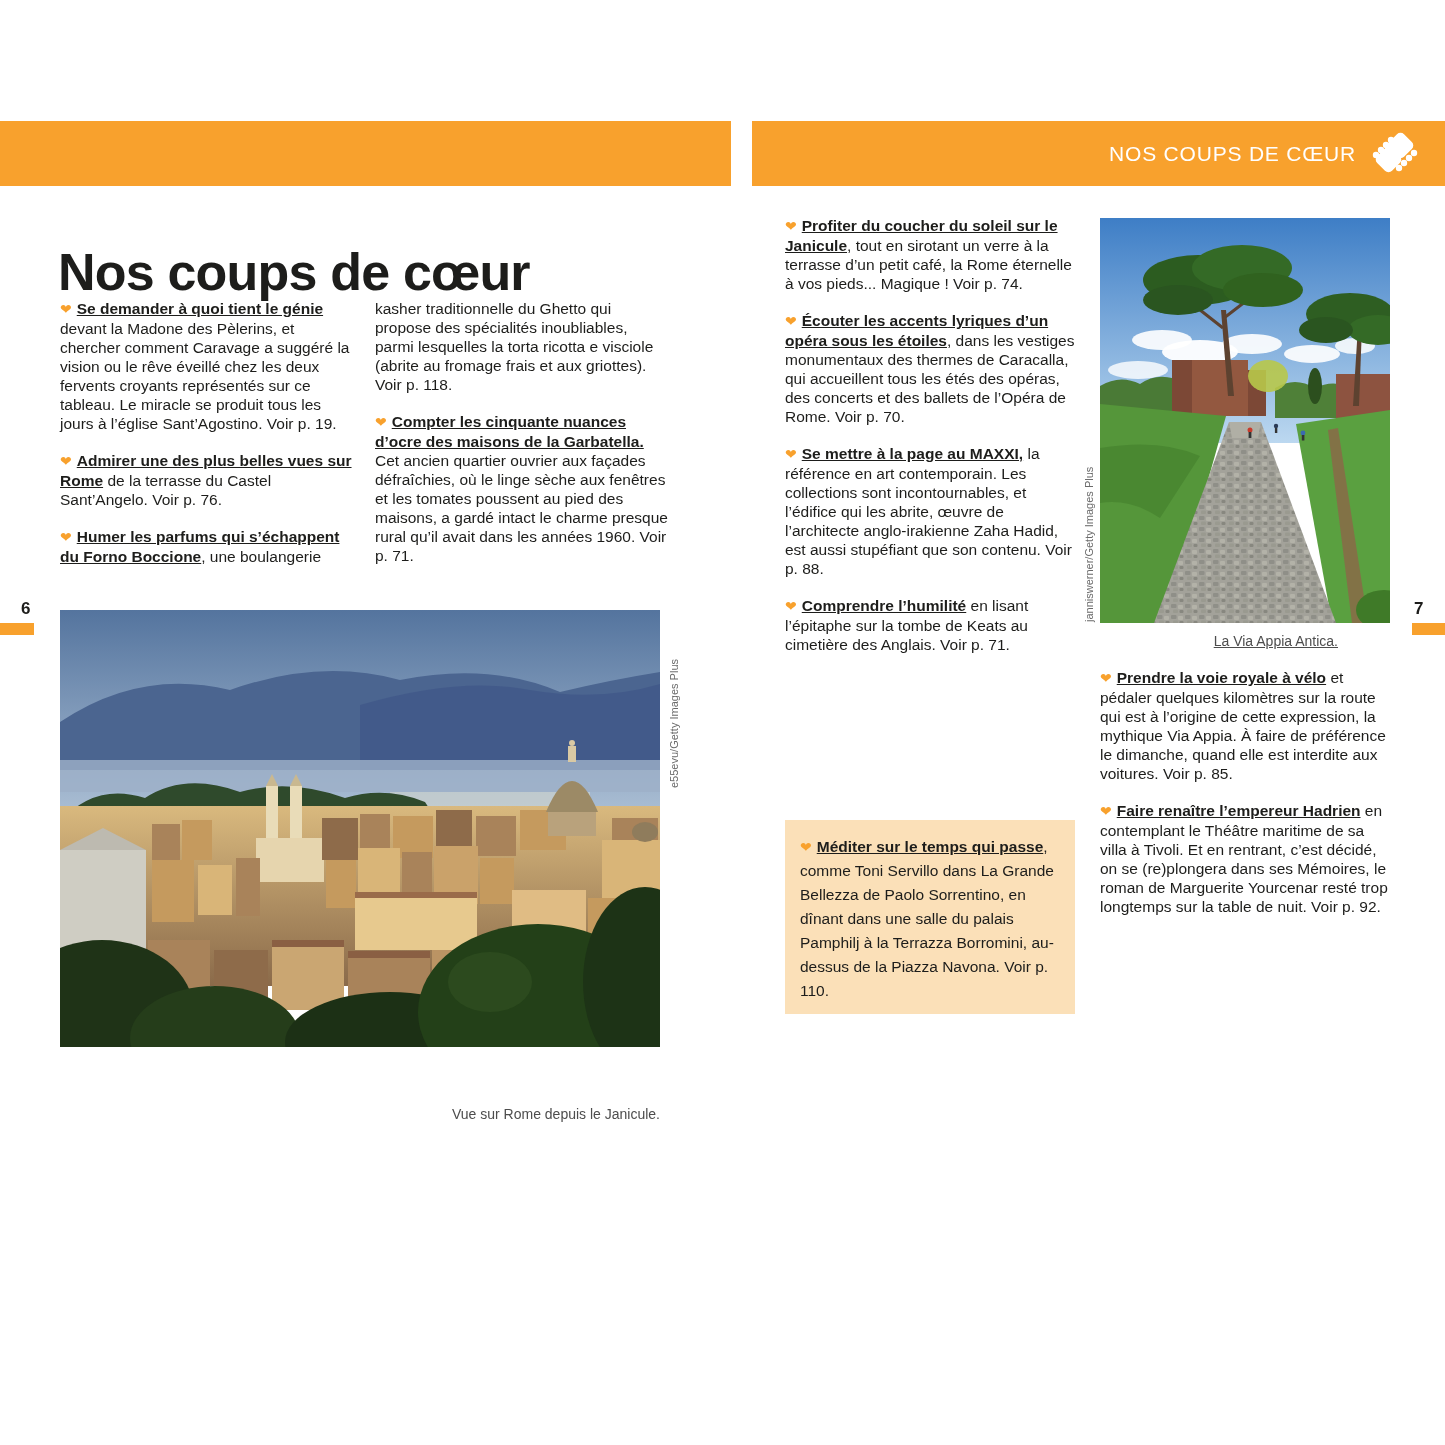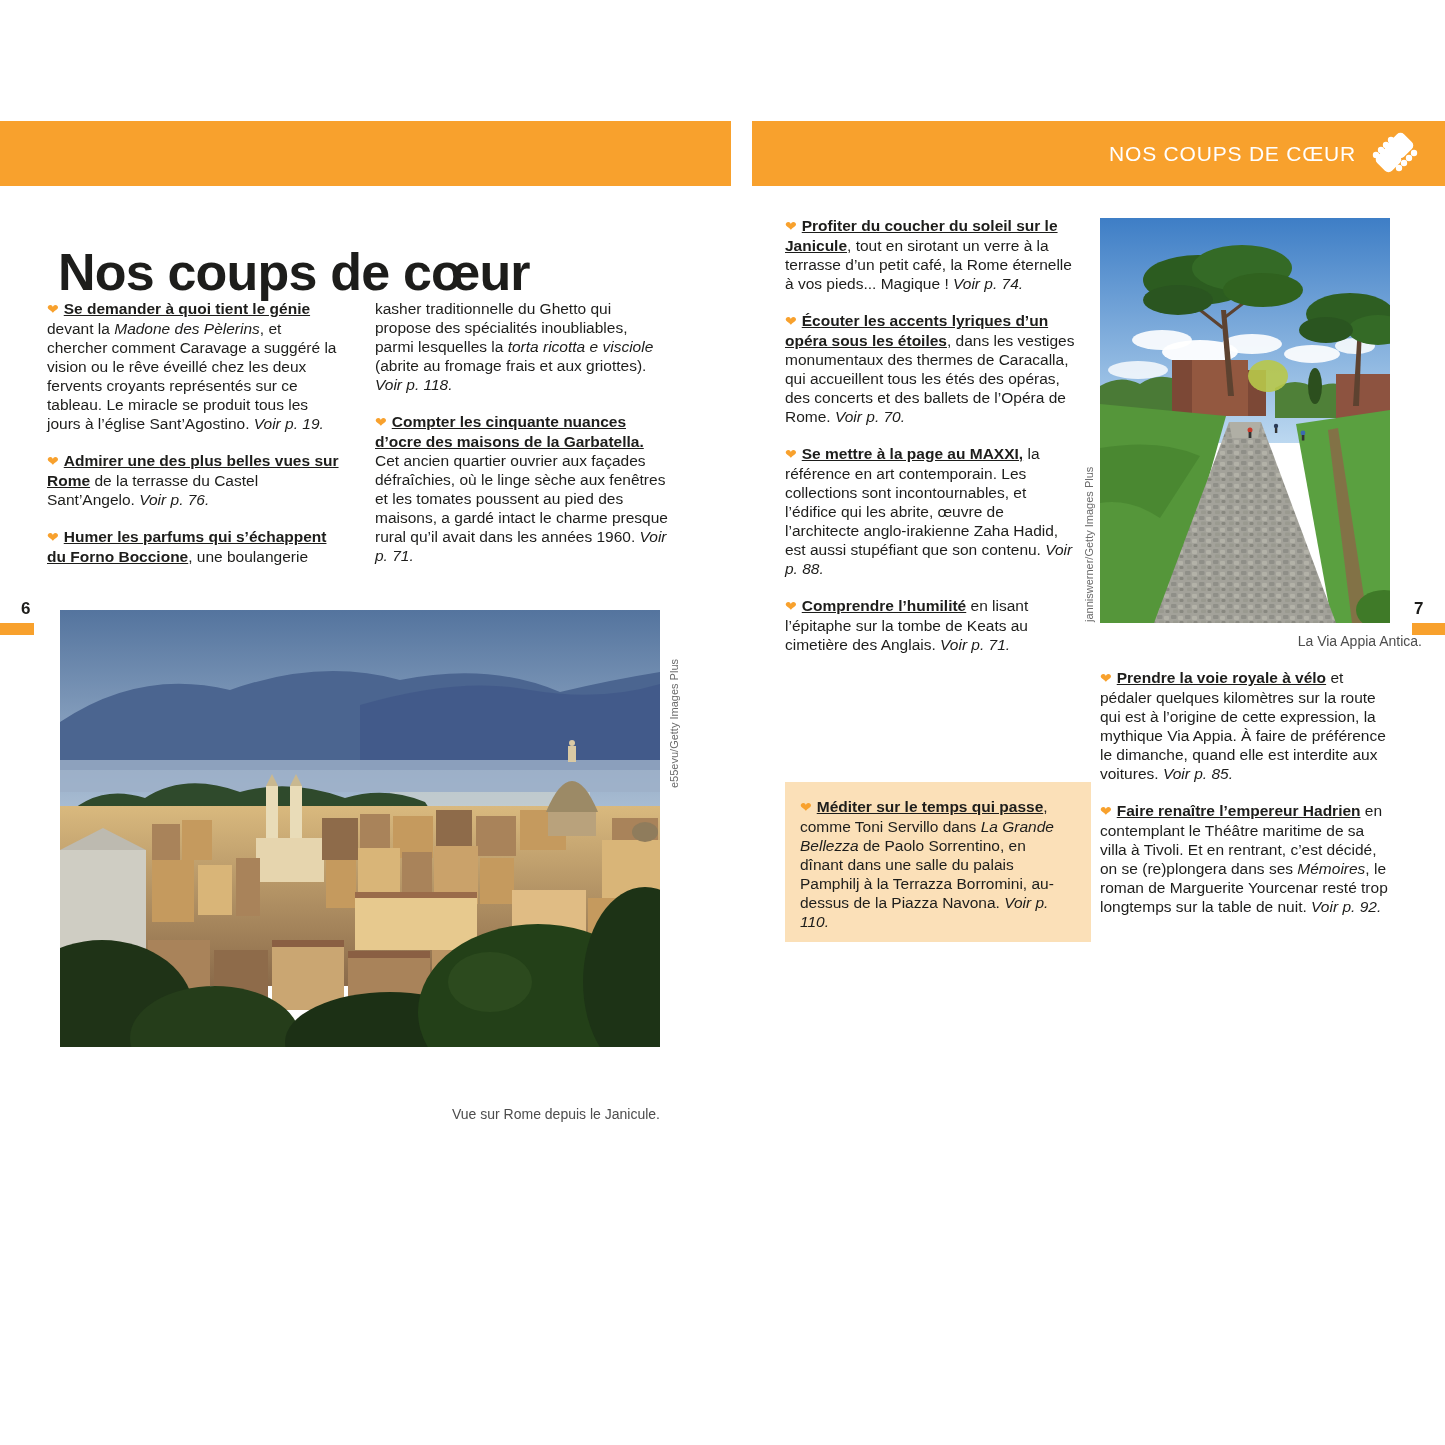--- a/index.html
+++ b/index.html
@@ -9,40 +9,40 @@
     -webkit-font-smoothing:antialiased;
   }
   .band{position:absolute;top:121px;height:65px;background:var(--accent,#F8A12D);}
   #band-left{left:0;width:731px;}
   #band-right{left:752px;right:0;display:flex;align-items:center;justify-content:flex-end;gap:13px;padding-right:24px;box-sizing:border-box;}
   .band-label{color:#fff;font-size:21px;letter-spacing:.8px;font-weight:400;}
 
   .page-title{position:absolute;left:58px;top:207px;font-size:52px;font-weight:700;letter-spacing:-.8px;color:#1d1d1b;}
 
   .col{position:absolute;font-size:15.5px;line-height:19px;color:#1d1d1b;}
-  #left-col1{left:47px;top:299px;width:298px;}
+  #left-col1{left:60px;top:299px;width:298px;}
   #left-col2{left:375px;top:299px;width:294px;}
   #right-col1{left:785px;top:216px;width:294px;}
   #right-col2{left:1100px;top:668px;width:292px;}
   .item{margin:0 0 18px 0;}
   .heart{color:var(--accent,#F8A12D);font-family:"DejaVu Sans",sans-serif;font-size:14px;margin-right:5px;}
   .seg-b{font-weight:700;text-decoration:underline;}
-  .seg-i{font-style:italic;}
-
-  .highlight-box{position:absolute;left:785px;top:782px;width:262px;background:var(--box_bg,#FBE0B8);
-    padding:15px 29px 11px 15px;font-size:15.5px;line-height:19px;}
+  .seg-i{}
+
+  .highlight-box{position:absolute;left:785px;top:820px;width:262px;background:var(--box_bg,#FBE0B8);
+    padding:15px 13px 11px 15px;font-size:15.5px;line-height:24px;}
   .highlight-box .item{margin-bottom:0;}
 
   .photo{position:absolute;display:block;}
   #photo-left{left:60px;top:610px;width:600px;height:437px;}
   #photo-right{left:1100px;top:218px;width:290px;height:405px;}
 
   .caption{position:absolute;font-size:14px;color:#4d4d4d;text-align:right;}
   #caption-left{left:60px;top:1106px;width:600px;}
-  #caption-right{left:1132px;top:633px;width:290px;}
+  #caption-right{left:1048px;top:633px;width:290px;text-decoration:underline;}
 
   .credit{position:absolute;font-size:11px;color:#6a6a6a;white-space:nowrap;
     transform:rotate(-90deg);transform-origin:left top;}
   #credit-left{left:668px;top:788px;}
   #credit-right{left:1083px;top:622px;}
 
   .pagenum{position:absolute;font-weight:700;font-size:17px;color:#1d1d1b;}
   #pagenum-left{left:21px;top:599px;}
   #pagenum-right{left:1414px;top:599px;}
   .pagebar{position:absolute;top:623px;height:12px;background:var(--accent,#F8A12D);}

